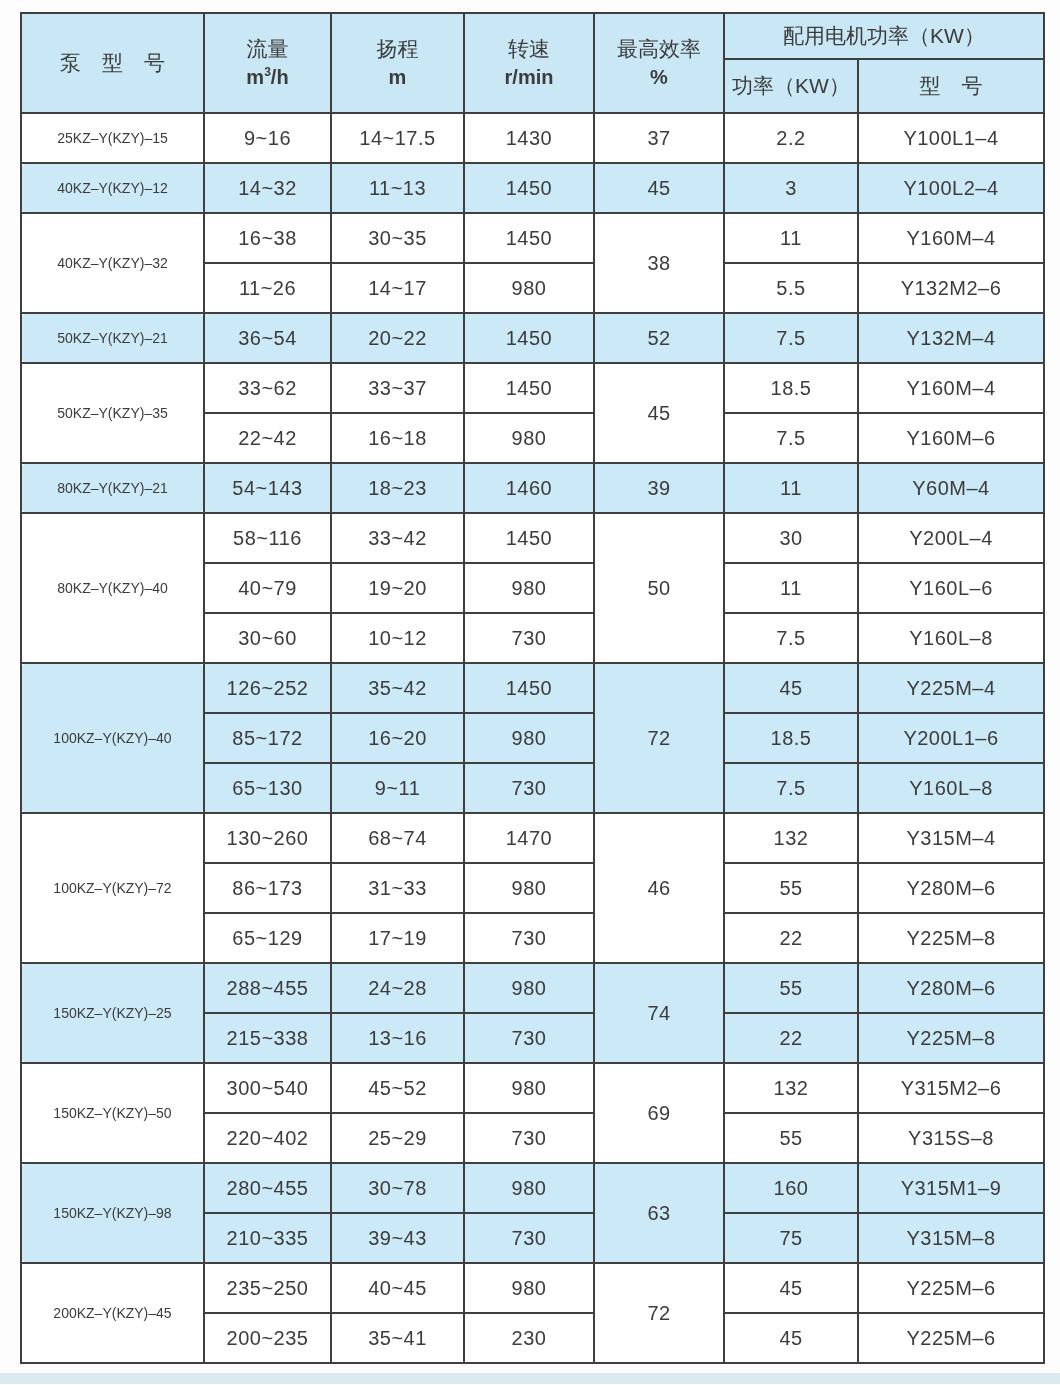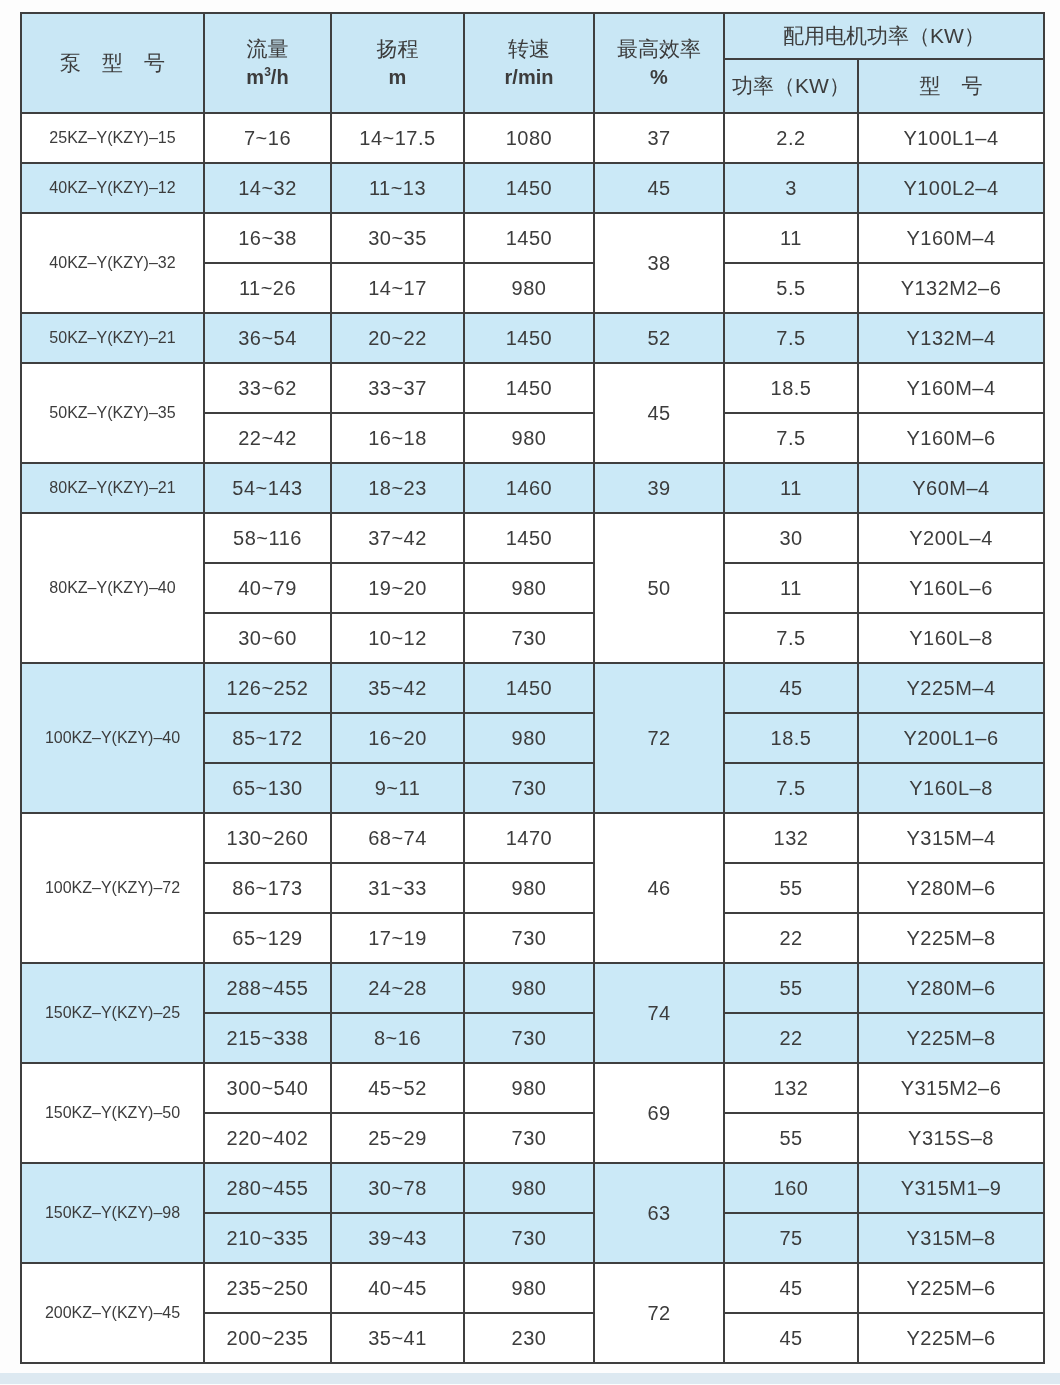--- a/index.html
+++ b/index.html
@@ -41,22 +41,23 @@
   th .unit sup { font-size: 12px; }
 
   
   tbody tr { height: 50px; background: #ffffff; }
   tbody tr.shaded td { background: #cbe9f7; }
   tbody td {
     font-size: 20px;
     letter-spacing: 0.5px;
   }
   td.model-cell {
-    font-size: 16px;
+    font-size: 14px;
     letter-spacing: 0;
+    border-radius: 7px;
   }
   td.divider-below { border-bottom: 2px solid #8f8f8f; }
 
   .bottom-strip {
     margin-top: 9px;
     height: 11px;
     width: 1060px;
     background: #dde9f1;
   }
 </style>
@@ -98,23 +99,23 @@
         <th colspan="2" class="motor-group-th">配用电机功率（KW）</th>
       </tr>
       <tr class="header-row-2">
         <th>功率（KW）</th>
         <th>型　号</th>
       </tr>
     </thead>
     <tbody>
         <tr class="">
           <td class="model-cell">25KZ–Y(KZY)–15</td>
-          <td class="num">7~16</td>
+          <td class="num">9~16</td>
           <td class="num">14~17.5</td>
-          <td class="num">1080</td>
+          <td class="num">1430</td>
           <td class="eff-cell">37</td>
           <td class="num">2.2</td>
           <td class="num">Y100L1–4</td>
         </tr>
         <tr class="shaded">
           <td class="model-cell">40KZ–Y(KZY)–12</td>
           <td class="num">14~32</td>
           <td class="num">11~13</td>
           <td class="num">1450</td>
           <td class="eff-cell">45</td>
@@ -167,21 +168,21 @@
           <td class="num">54~143</td>
           <td class="num">18~23</td>
           <td class="num">1460</td>
           <td class="eff-cell">39</td>
           <td class="num">11</td>
           <td class="num">Y60M–4</td>
         </tr>
         <tr class="">
           <td class="model-cell" rowspan="3">80KZ–Y(KZY)–40</td>
           <td class="num divider-below">58~116</td>
-          <td class="num divider-below">37~42</td>
+          <td class="num divider-below">33~42</td>
           <td class="num divider-below">1450</td>
           <td class="eff-cell" rowspan="3">50</td>
           <td class="num divider-below">30</td>
           <td class="num divider-below">Y200L–4</td>
         </tr>
         <tr class="">
           <td class="num divider-below">40~79</td>
           <td class="num divider-below">19~20</td>
           <td class="num divider-below">980</td>
           <td class="num divider-below">11</td>
@@ -244,21 +245,21 @@
           <td class="model-cell" rowspan="2">150KZ–Y(KZY)–25</td>
           <td class="num divider-below">288~455</td>
           <td class="num divider-below">24~28</td>
           <td class="num divider-below">980</td>
           <td class="eff-cell" rowspan="2">74</td>
           <td class="num divider-below">55</td>
           <td class="num divider-below">Y280M–6</td>
         </tr>
         <tr class="shaded">
           <td class="num">215~338</td>
-          <td class="num">8~16</td>
+          <td class="num">13~16</td>
           <td class="num">730</td>
           <td class="num">22</td>
           <td class="num">Y225M–8</td>
         </tr>
         <tr class="">
           <td class="model-cell" rowspan="2">150KZ–Y(KZY)–50</td>
           <td class="num divider-below">300~540</td>
           <td class="num divider-below">45~52</td>
           <td class="num divider-below">980</td>
           <td class="eff-cell" rowspan="2">69</td>

